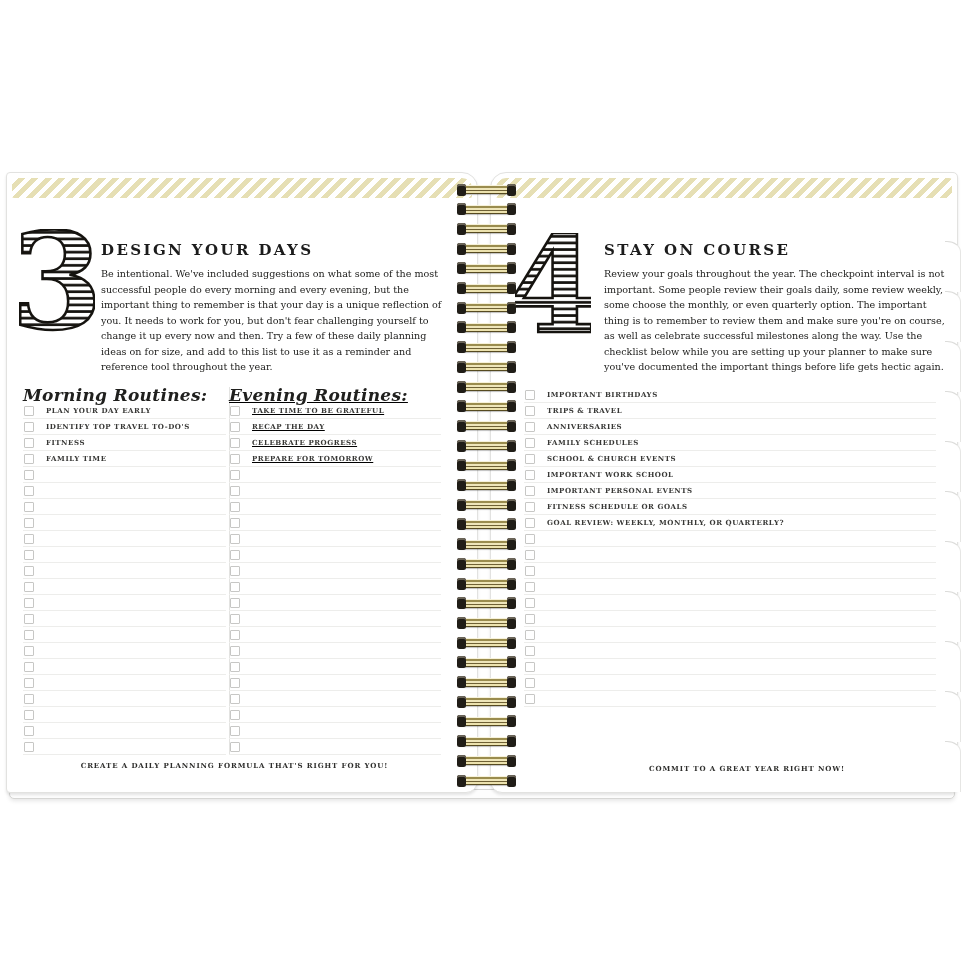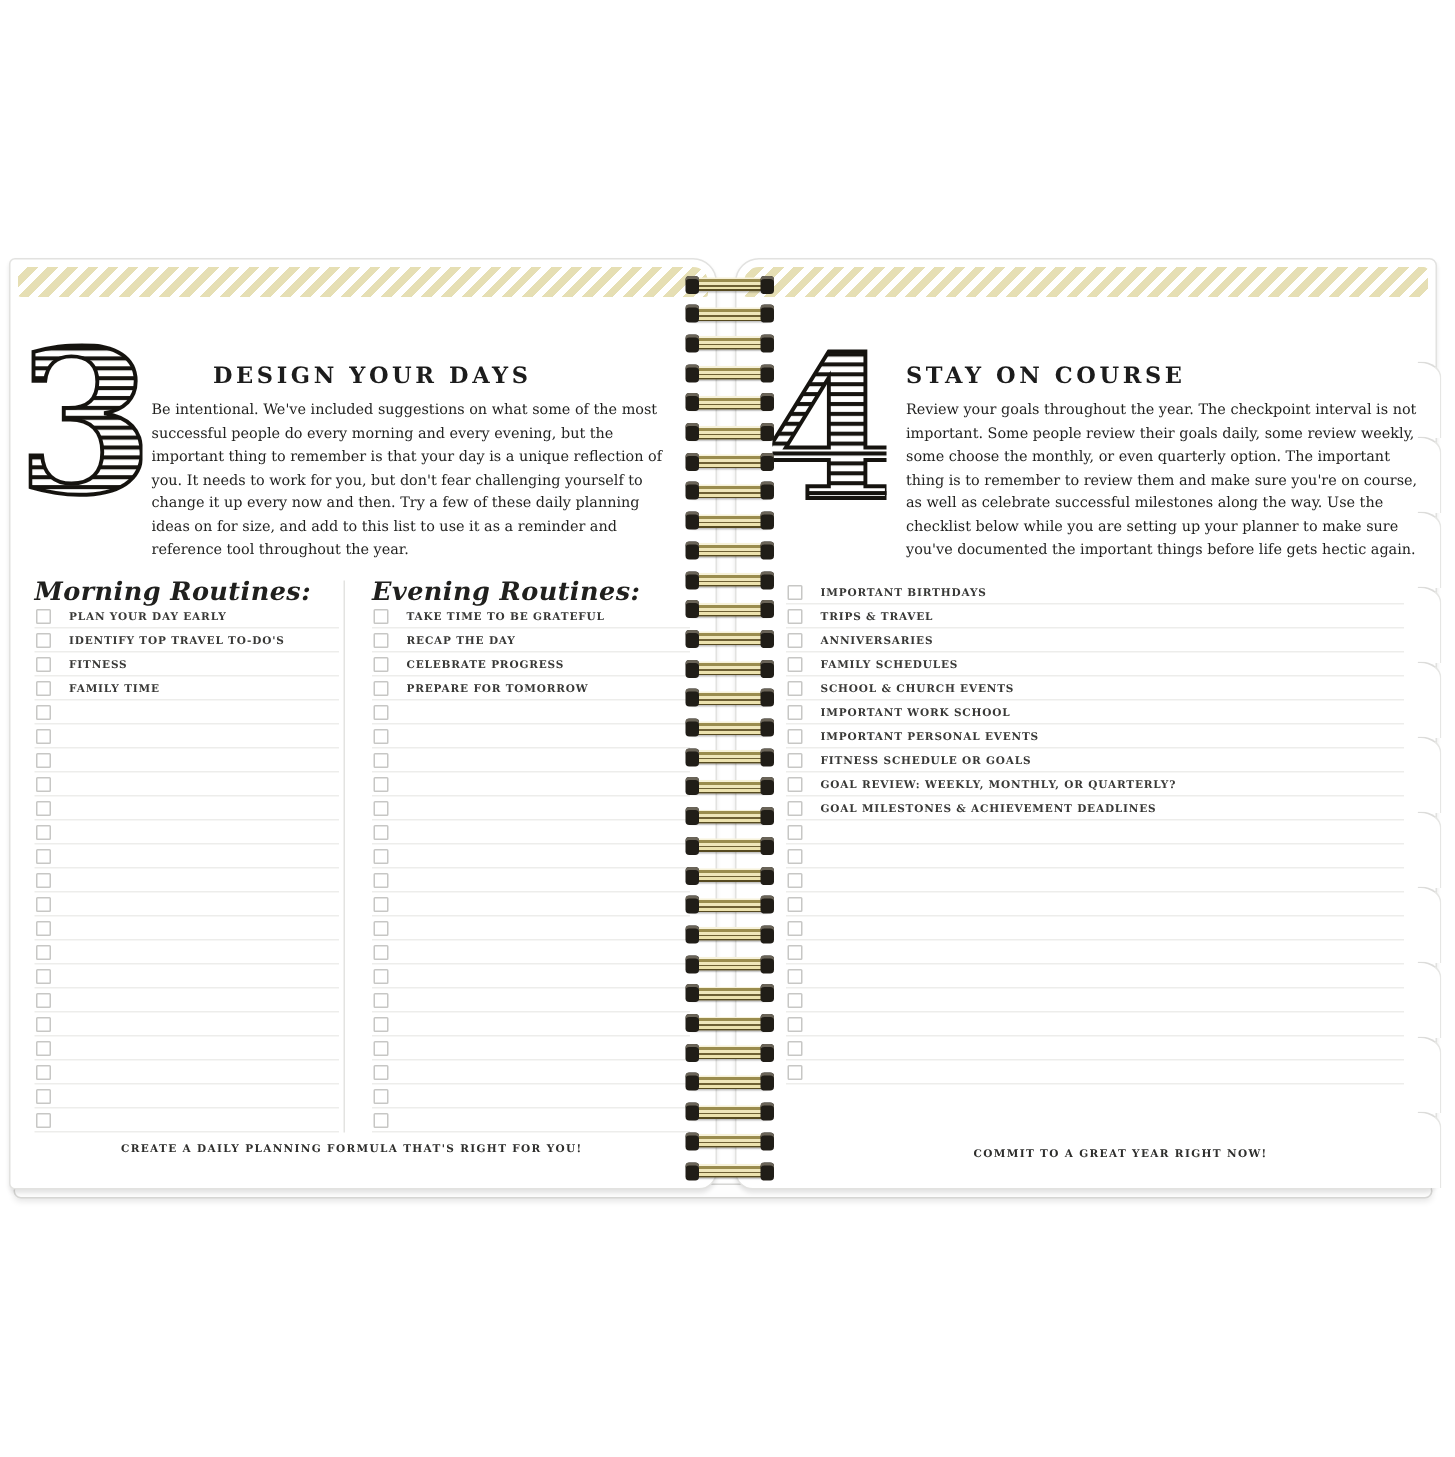--- a/index.html
+++ b/index.html
@@ -66,21 +66,21 @@
 
   <div class="page page-left">
     <div class="stripe-band"></div>
 
     <div class="numeral" style="left:12px;top:56px;">
       <svg viewBox="0 0 76 106" width="76" height="106">
         <text x="38" y="99" text-anchor="middle" font-weight="700" font-size="132" fill="url(#hatch)" stroke="#15130f" stroke-width="2.6">3</text>
       </svg>
     </div>
 
-    <div class="page-title" style="left:94px;top:68px;margin-left:41px;">DESIGN YOUR DAYS</div>
+    <div class="page-title" style="left:94px;top:68px;">DESIGN YOUR DAYS</div>
     <div class="intro" style="left:94px;top:93px;">Be intentional. We've included suggestions on what some of the most successful people do every morning and every evening, but the important thing to remember is that your day is a unique reflection of you. It needs to work for you, but don't fear challenging yourself to change it up every now and then. Try a few of these daily planning ideas on for size, and add to this list to use it as a reminder and reference tool throughout the year.</div>
 
     <div class="list" style="left:16px;top:212px;width:203px;">
       <div class="col-header">Morning Routines:</div>
       <div id="col-morning">
           <div class="row">
             <span class="cb"></span>
             <span class="lbl">PLAN YOUR DAY EARLY</span>
           </div>
           <div class="row">
@@ -165,21 +165,21 @@
           </div>
           <div class="row">
             <span class="cb"></span>
             <span class="lbl"></span>
           </div>
         </div>
     </div>
 
     <div class="col-divider" style="left:222px;top:214px;height:368px;"></div>
 
-    <div class="list" style="left:241px;top:212px;width:212px;">
+    <div class="list" style="left:222px;top:212px;width:212px;text-decoration:underline;">
       <div class="col-header">Evening Routines:</div>
       <div id="col-evening">
           <div class="row">
             <span class="cb"></span>
             <span class="lbl">TAKE TIME TO BE GRATEFUL</span>
           </div>
           <div class="row">
             <span class="cb"></span>
             <span class="lbl">RECAP THE DAY</span>
           </div>
@@ -311,24 +311,20 @@
             <span class="cb"></span>
             <span class="lbl">IMPORTANT PERSONAL EVENTS</span>
           </div>
           <div class="row">
             <span class="cb"></span>
             <span class="lbl">FITNESS SCHEDULE OR GOALS</span>
           </div>
           <div class="row">
             <span class="cb"></span>
             <span class="lbl">GOAL REVIEW: WEEKLY, MONTHLY, OR QUARTERLY?</span>
-          </div>
-          <div class="row">
-            <span class="cb"></span>
-            <span class="lbl">GOAL MILESTONES &amp; ACHIEVEMENT DEADLINES</span>
           </div>
           <div class="row">
             <span class="cb"></span>
             <span class="lbl"></span>
           </div>
           <div class="row">
             <span class="cb"></span>
             <span class="lbl"></span>
           </div>
           <div class="row">

